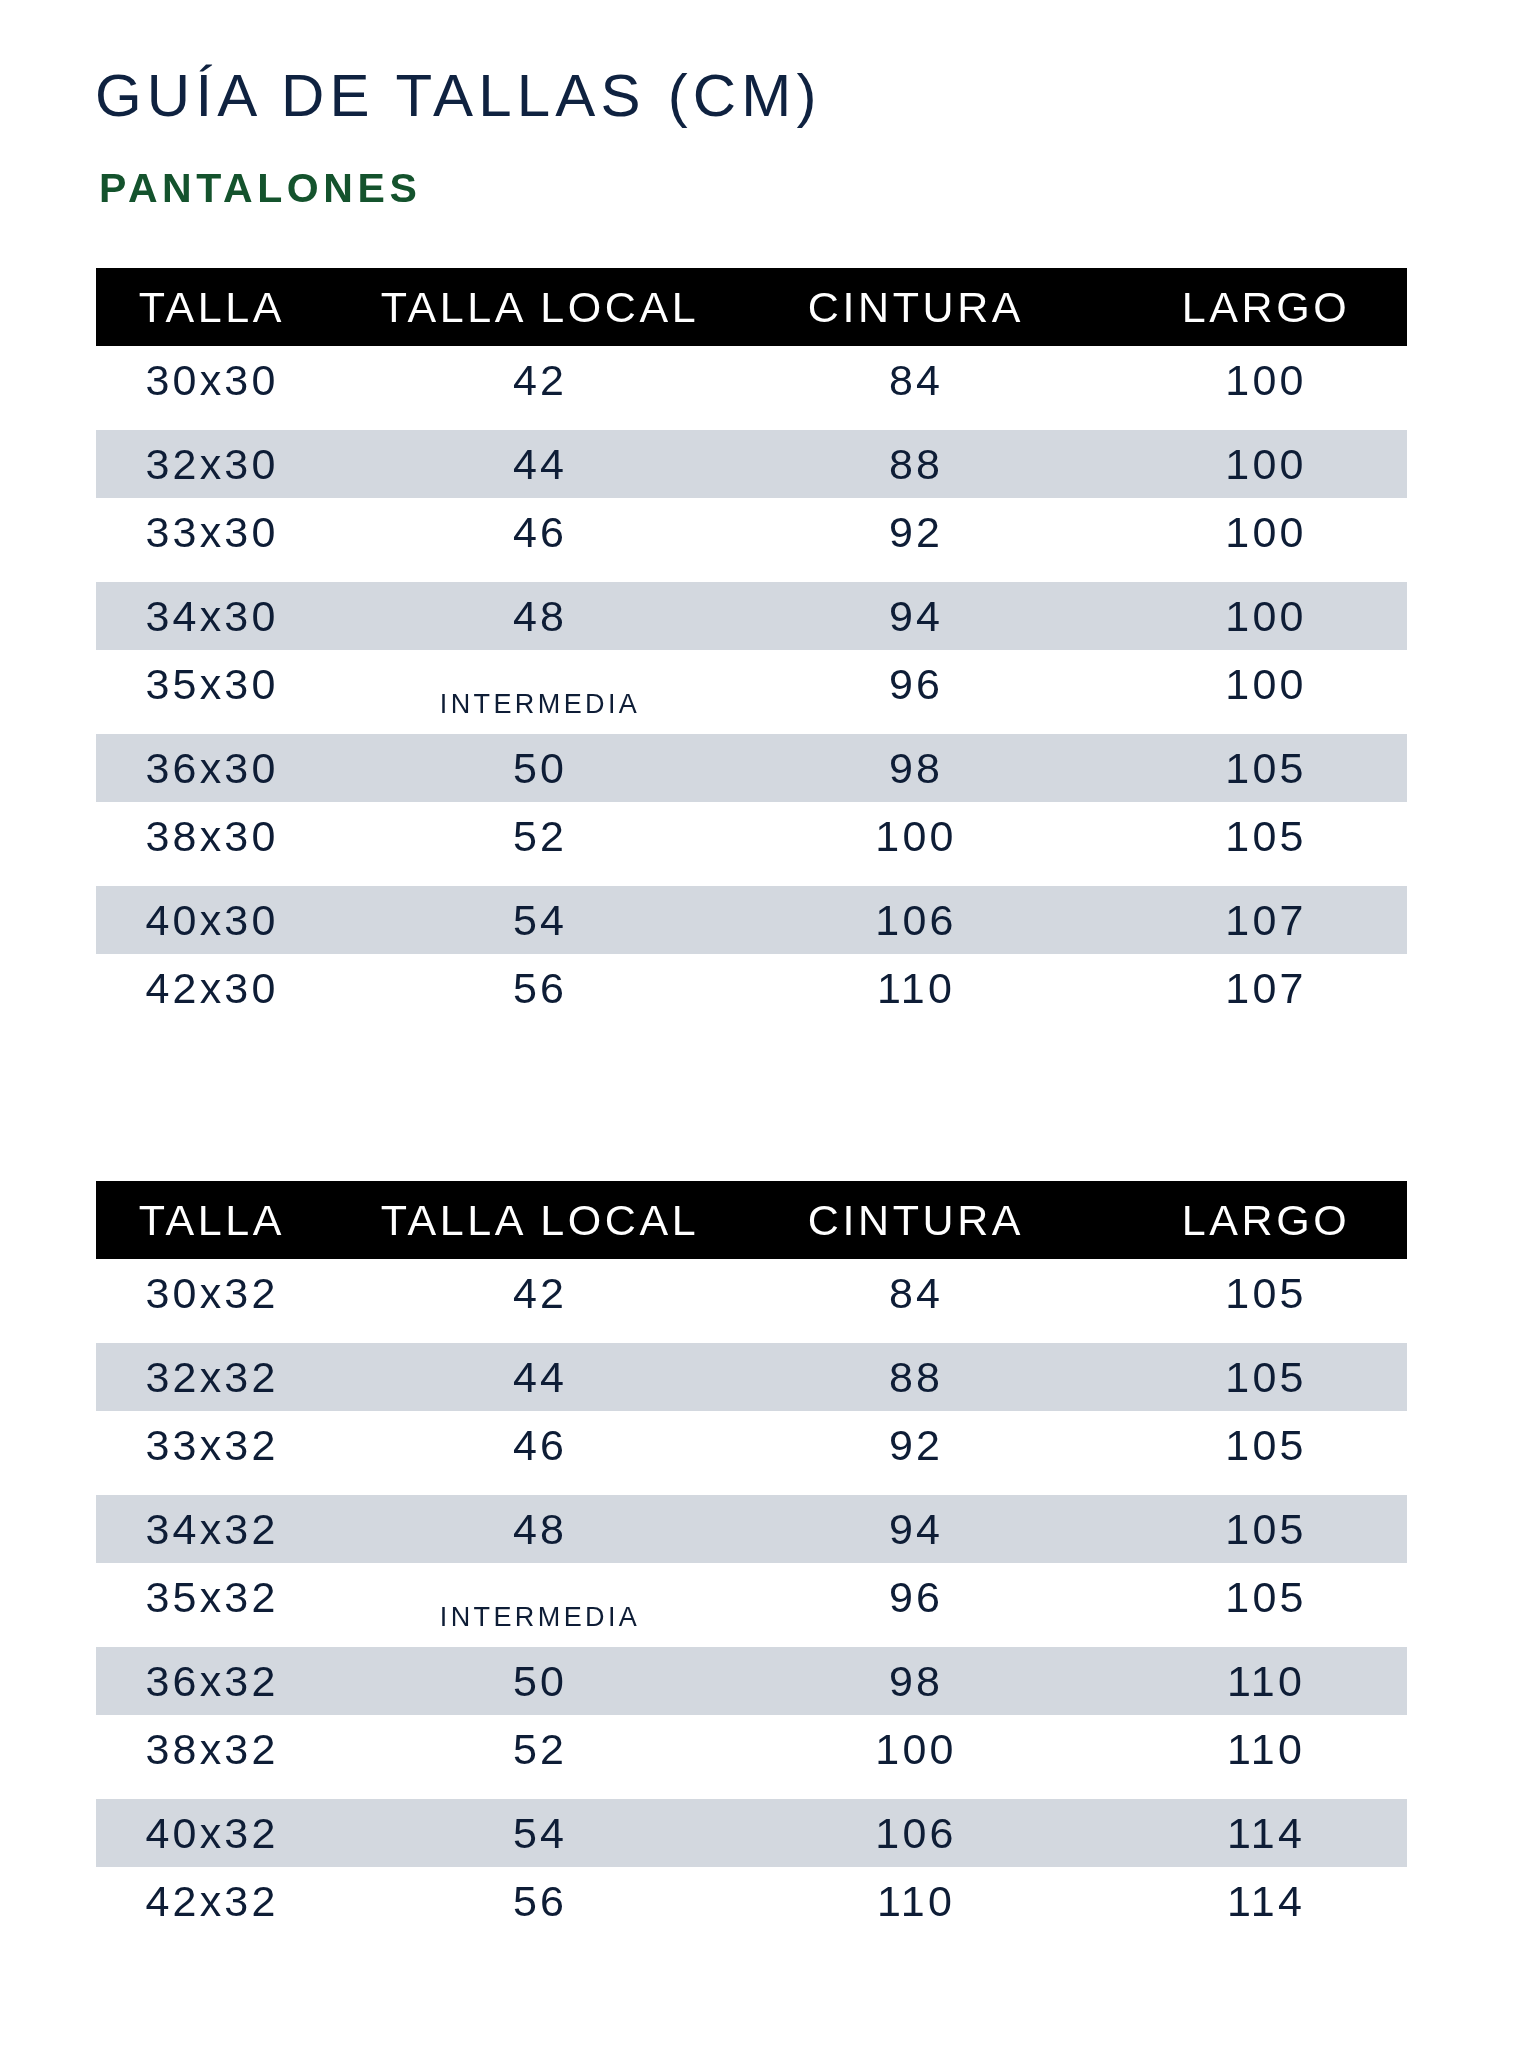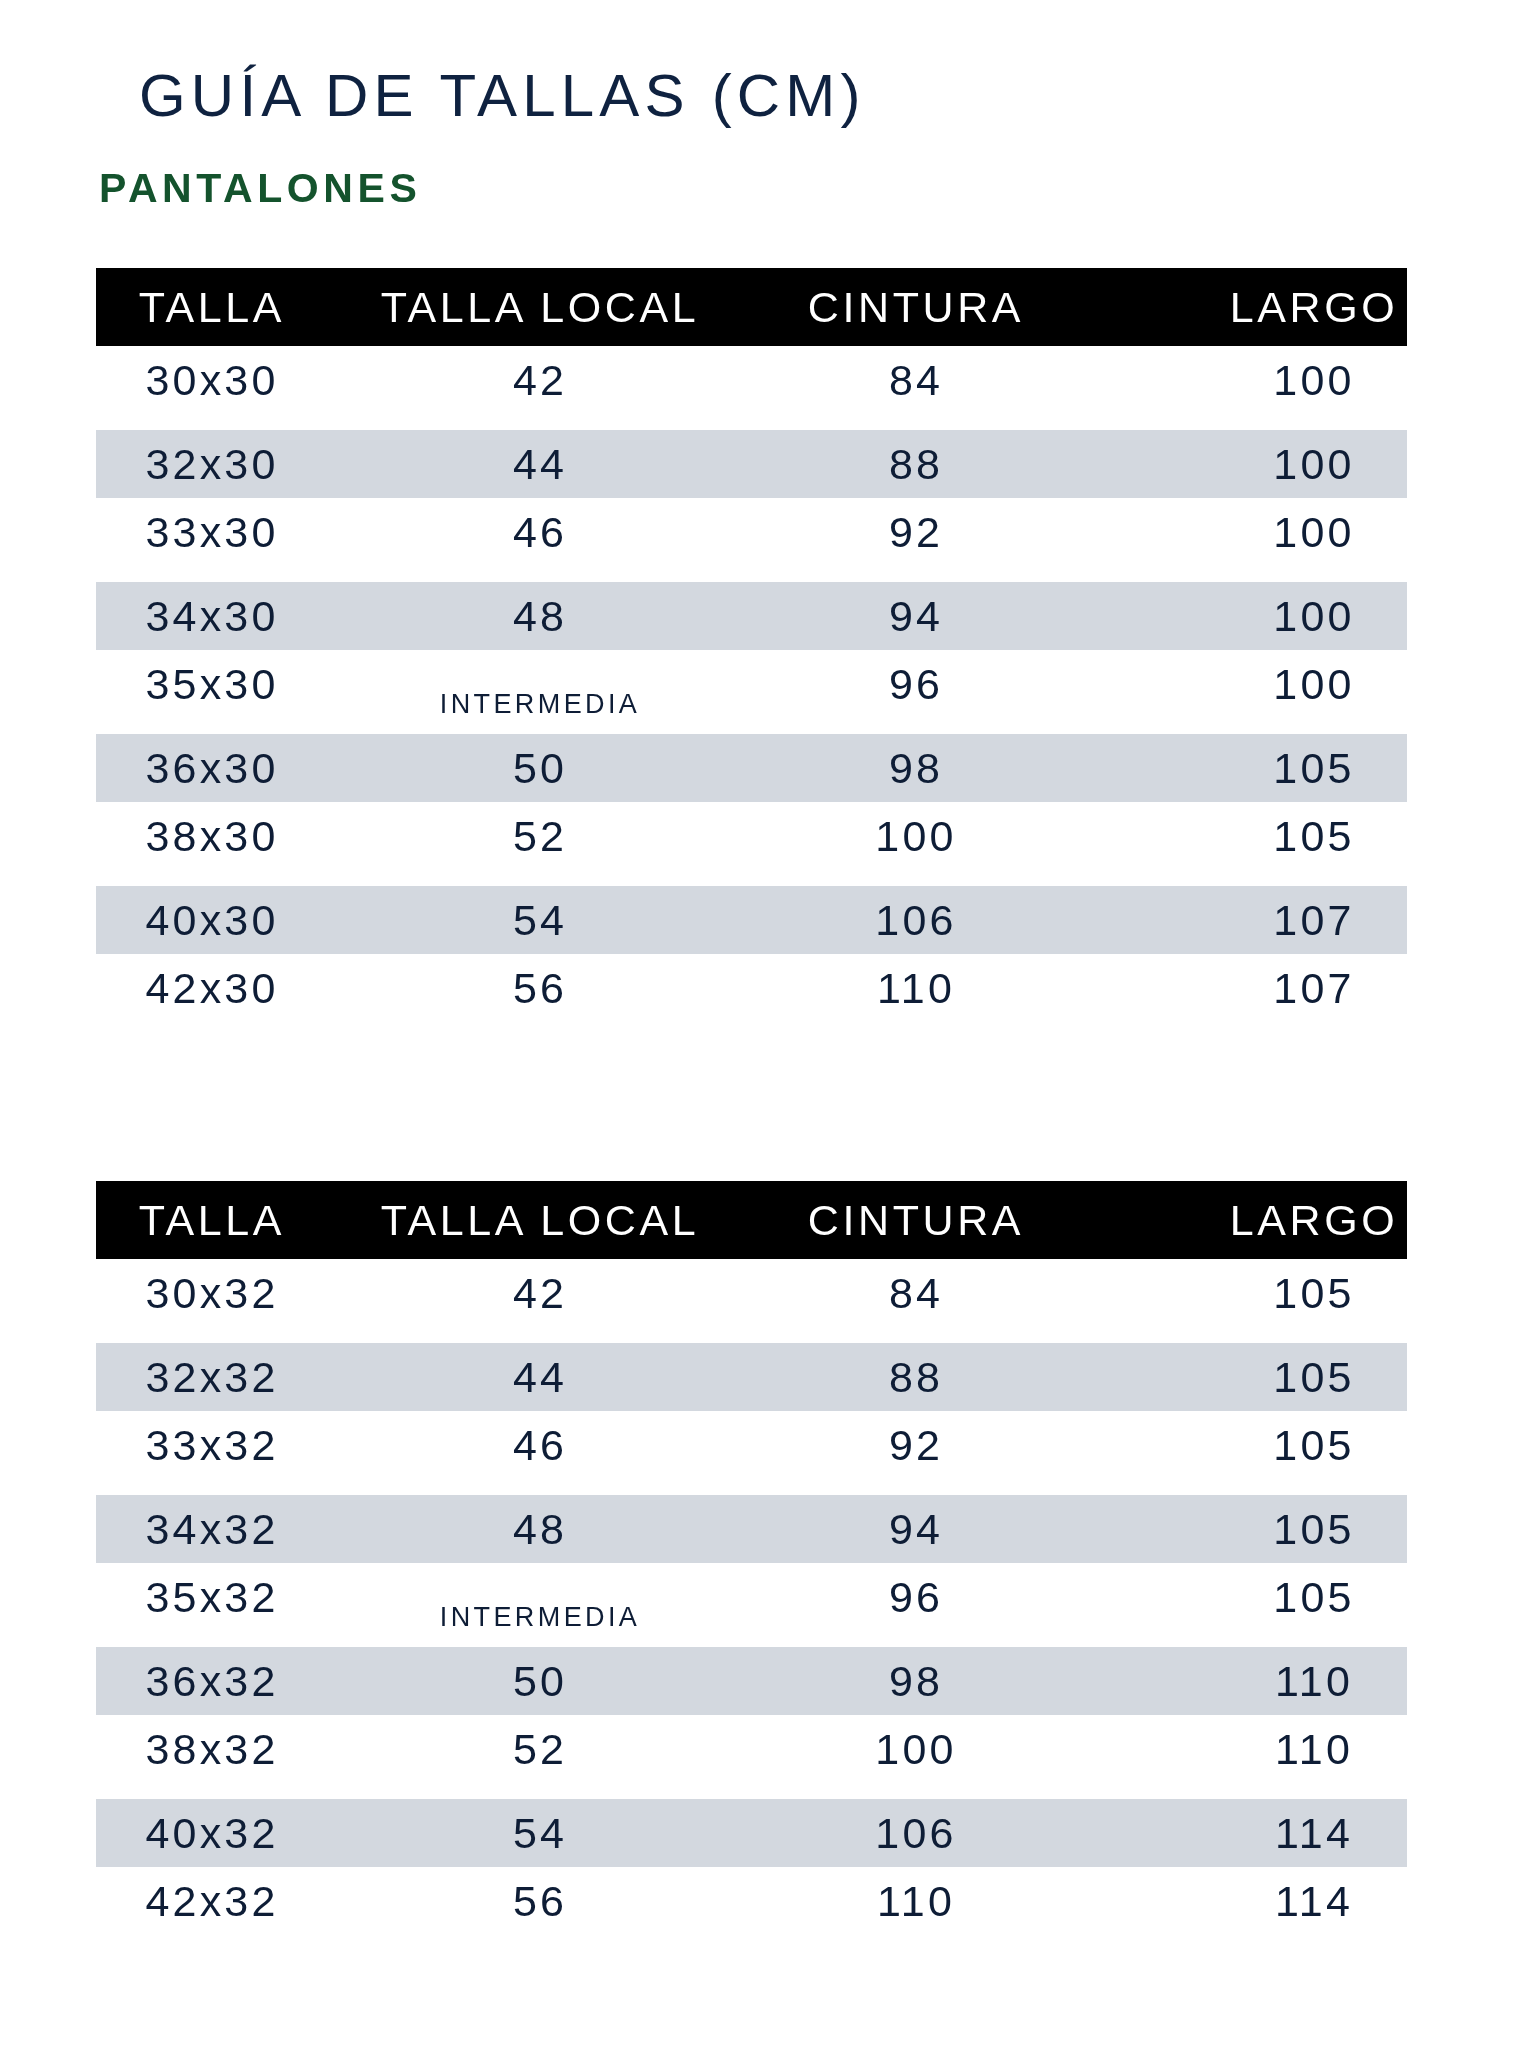--- a/index.html
+++ b/index.html
@@ -18,21 +18,20 @@
     .title {
       position: absolute;
       left: 95px;
       top: 64px;
       font-size: 60px;
       line-height: 64px;
       letter-spacing: 5.2px;
       font-weight: 400;
       color: #0f2240;
       white-space: nowrap;
-      margin-left: 44px;
     }
     .subtitle {
       position: absolute;
       left: 99px;
       top: 166px;
       font-size: 41px;
       line-height: 44px;
       letter-spacing: 4.6px;
       font-weight: 700;
       color: #14532d;
@@ -68,21 +67,21 @@
       font-size: 43px;
       letter-spacing: 3.2px;
     }
     .row.header .cell {
       font-size: 43px;
       letter-spacing: 3.6px;
     }
     .c0 { left: 36px;  width: 160px; }
     .c1 { left: 284px; width: 320px; }
     .c2 { left: 660px; width: 320px; text-align: right; }
-    .c3 { left: 1078px; width: 280px; }
+    .c3 { left: 1030px; width: 280px; }
     .cell.small {
       font-size: 27px;
       letter-spacing: 3.4px;
       padding-top: 20px;
     }
   </style>
 </head>
 <body>
 
 <div class="title">GUÍA DE TALLAS (CM)</div>

